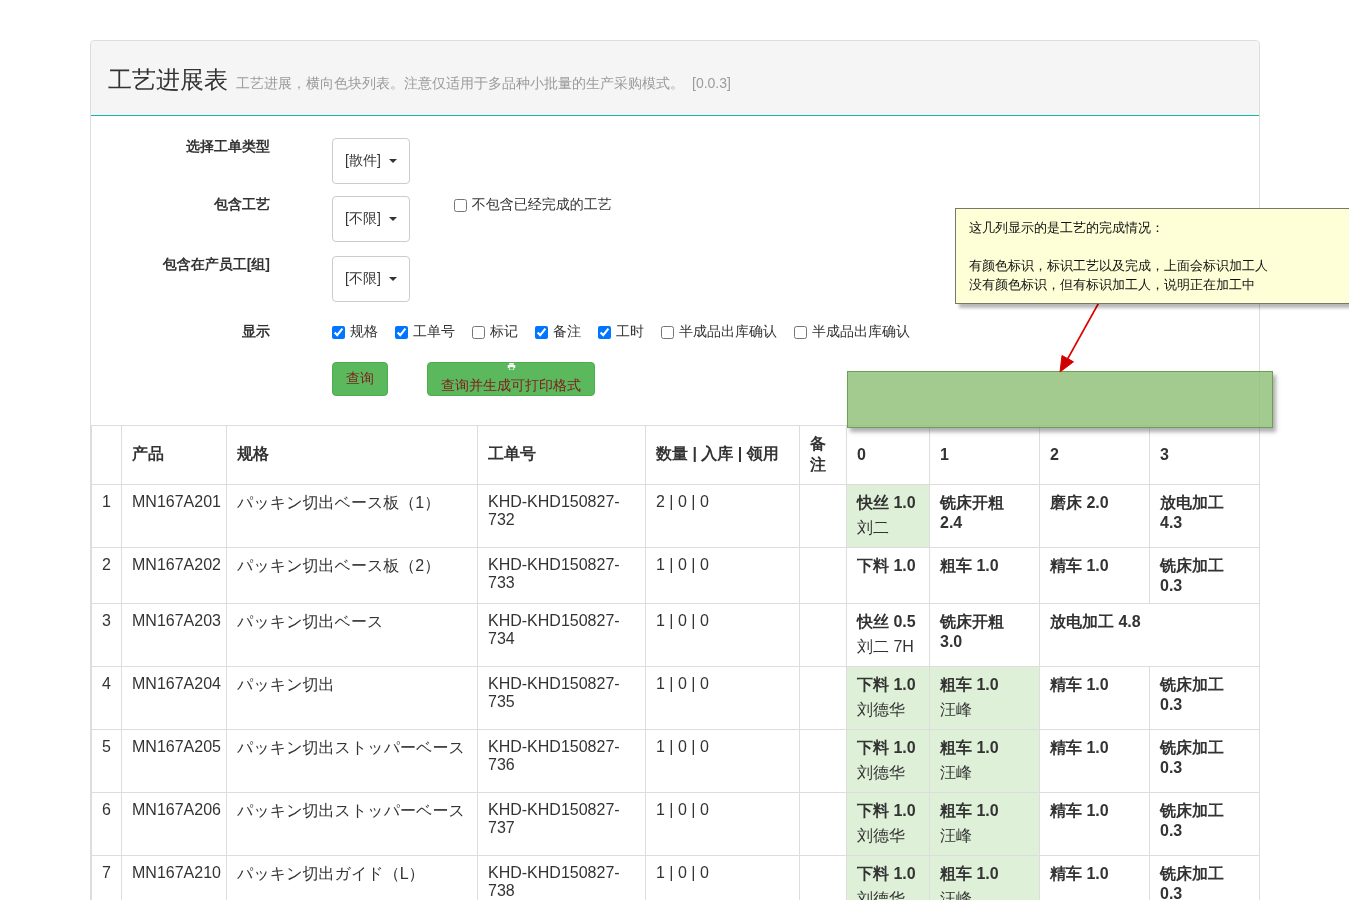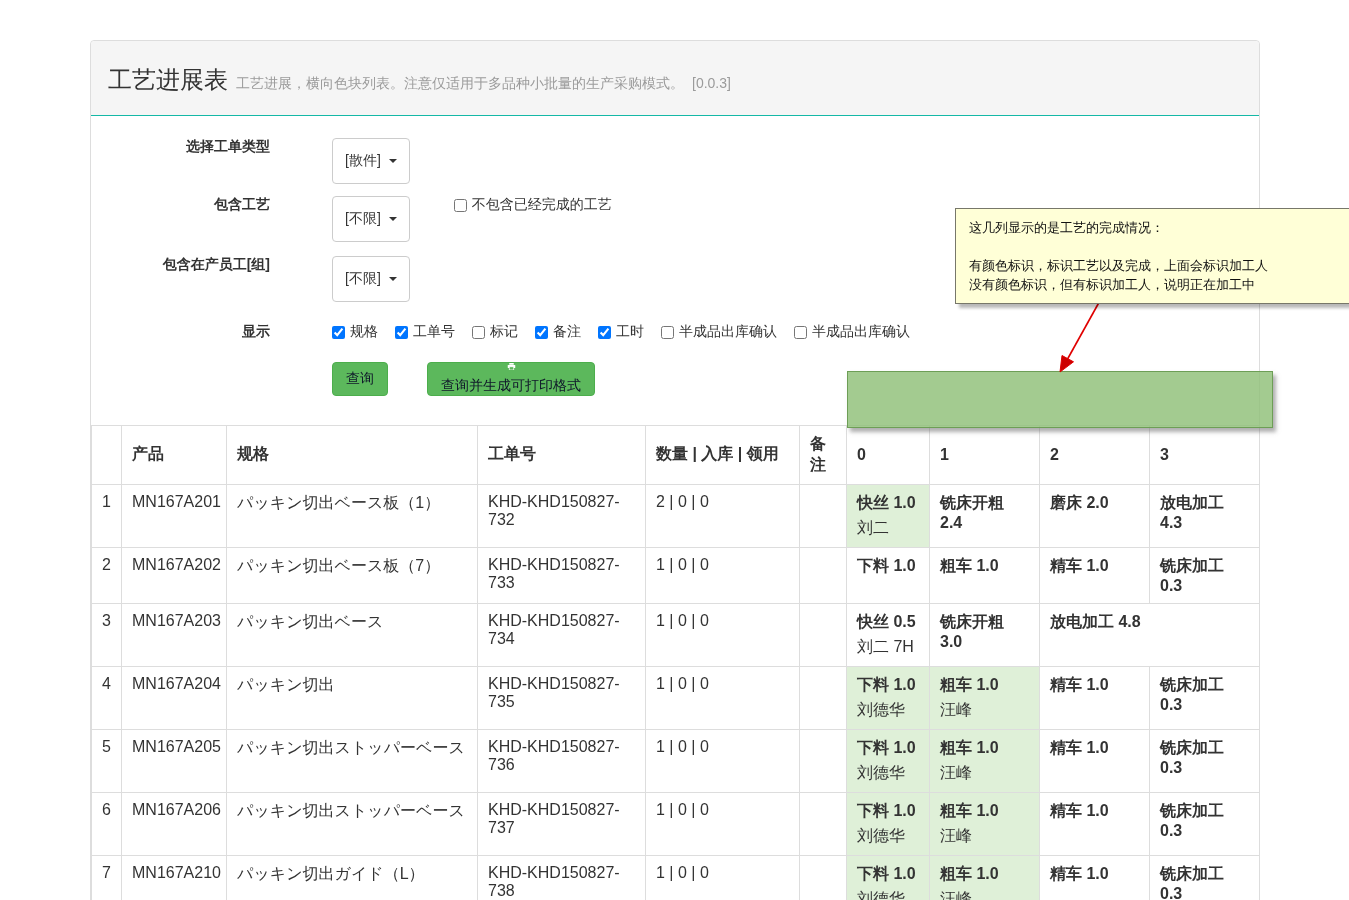--- a/index.html
+++ b/index.html
@@ -25,21 +25,21 @@
                    font-weight:bold; font-size:14px; color:#333; }
   .dropdown { display:inline-flex; align-items:center; height:46px; padding:0 12px;
               background:#fff; border:1px solid #ccc; border-radius:4px; font-size:14px;
               color:#333; cursor:pointer; }
   .caret { width:0; height:0; border-left:4px solid transparent; border-right:4px solid transparent;
            border-top:4px solid #333; margin-left:8px; }
   .inline-check { display:inline-flex; align-items:center; font-size:14px; margin-left:12px; cursor:pointer; }
   .inline-check input, .checkbox-option input { margin-right:5px; }
   .checkbox-option { display:inline-flex; align-items:center; font-size:14px; margin-right:17px; cursor:pointer; }
   .btn { display:inline-flex; align-items:center; gap:7px; height:34px; padding:0 13px;
-         background:#5cb85c; border:1px solid #4cae4c; border-radius:4px; color:#0f172a;
+         background:#5cb85c; border:1px solid #4cae4c; border-radius:4px; color:#7f1d1d;
          font-size:14px; cursor:pointer; font-family:inherit; }
   .btn + .btn { margin-left:7px;flex-direction:column; }
 
   
   table { width:100%; border-collapse:collapse; table-layout:fixed; margin-top:29px; font-size:16px; }
   th, td { border:1px solid #ddd; padding:8px 10px; text-align:left; vertical-align:top; overflow:hidden; }
   thead th { font-weight:bold; height:37px; vertical-align:middle; }
   th.num, td.num { text-align:center; padding-left:4px; padding-right:4px; }
   tr.tall { height:57px; }
   tr.short { height:38px; }
@@ -180,21 +180,21 @@
               <td class="process">
                 <div class="p-line">磨床 2.0</div>
               </td>
               <td class="process">
                 <div class="p-line">放电加工 4.3</div>
               </td>
             </tr>
             <tr class="short">
               <td class="num">2</td>
               <td>MN167A202</td>
-              <td>パッキン切出ベース板（7）</td>
+              <td>パッキン切出ベース板（2）</td>
               <td>KHD-KHD150827-733</td>
               <td>1 | 0 | 0</td>
               <td></td>
               <td class="process">
                 <div class="p-line">下料 1.0</div>
               </td>
               <td class="process">
                 <div class="p-line">粗车 1.0</div>
               </td>
               <td class="process">

